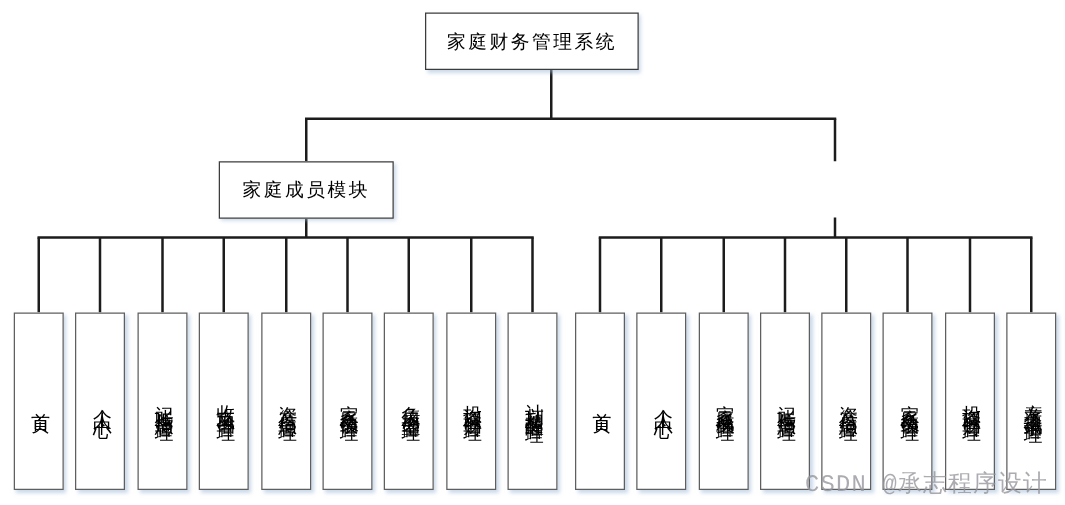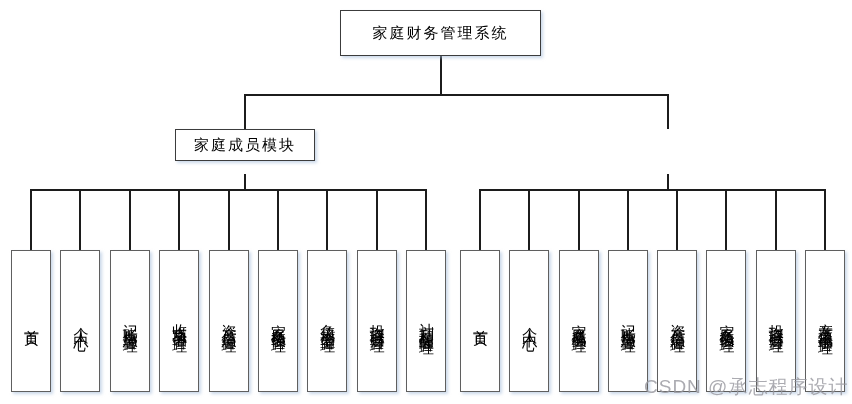--- a/index.html
+++ b/index.html
@@ -18,21 +18,21 @@
     border:1px solid var(--box_border,#3c3c3c);
     font-size:15px;letter-spacing:2px;text-align:center;
   }
   .leaf-node{
     border:1px solid var(--leaf_border,#5f5f5f);
     writing-mode:vertical-lr;text-orientation:upright;
     font-size:15px;letter-spacing:3px;line-height:1;
   }
   .watermark{
     position:absolute;left:644px;top:374px;z-index:9;
-    font-family:Liberation Sans, sans-serif;
+    font-family:Liberation Mono, monospace;
     font-size:19px;letter-spacing:1px;white-space:nowrap;
     color:var(--watermark,#97979e);opacity:.8;
   }
 </style>
 </head>
 <body>
 
 <div id="stage">
   <div class="watermark">CSDN @承志程序设计</div>
 <div class="line" style="left: 439.5px; top: 56px; width: 2px; height: 39px;"></div>
@@ -53,22 +53,22 @@
     <div class="line" style="left: 667px; top: 174px; width: 2px; height: 16px;"></div>
     <div class="line" style="left: 479px; top: 189px; width: 347px; height: 2px;"></div>
     <div class="line" style="left: 479px; top: 190px; width: 2px; height: 60px;"></div>
     <div class="line" style="left: 528.286px; top: 190px; width: 2px; height: 60px;"></div>
     <div class="line" style="left: 577.571px; top: 190px; width: 2px; height: 60px;"></div>
     <div class="line" style="left: 626.857px; top: 190px; width: 2px; height: 60px;"></div>
     <div class="line" style="left: 676.143px; top: 190px; width: 2px; height: 60px;"></div>
     <div class="line" style="left: 725.429px; top: 190px; width: 2px; height: 60px;"></div>
     <div class="line" style="left: 774.714px; top: 190px; width: 2px; height: 60px;"></div>
     <div class="line" style="left: 824px; top: 190px; width: 2px; height: 60px;"></div>
-    <div class="node root-node" style="left: 340px; top: 10px; width: 201px; height: 46px;">家庭财务管理系统</div>
-    <div class="node branch-node" style="left: 175px; top: 129px; width: 140px; height: 32px;">家庭成员模块</div>
+    <div class="node root-node" style="left: 340px; top: 10px; width: 171px; height: 46px;">家庭财务管理系统</div>
+    <div class="node branch-node" style="left: 175px; top: 129px; width: 140px; height: 46px;">家庭成员模块</div>
     <div class="node leaf-node" style="left: 11px; top: 250px; width: 40px; height: 142px;">首页</div>
     <div class="node leaf-node" style="left: 60.375px; top: 250px; width: 40px; height: 142px;">个人中心</div>
     <div class="node leaf-node" style="left: 109.75px; top: 250px; width: 40px; height: 142px;">记账信息管理</div>
     <div class="node leaf-node" style="left: 159.125px; top: 250px; width: 40px; height: 142px;">收支项目管理</div>
     <div class="node leaf-node" style="left: 208.5px; top: 250px; width: 40px; height: 142px;">资产信息管理</div>
     <div class="node leaf-node" style="left: 257.875px; top: 250px; width: 40px; height: 142px;">家庭负债管理</div>
     <div class="node leaf-node" style="left: 307.25px; top: 250px; width: 40px; height: 142px;">负债类型管理</div>
     <div class="node leaf-node" style="left: 356.625px; top: 250px; width: 40px; height: 142px;">投资理财管理</div>
     <div class="node leaf-node" style="left: 406px; top: 250px; width: 40px; height: 142px;">计划和提醒管理</div>
     <div class="node leaf-node" style="left: 460px; top: 250px; width: 40px; height: 142px;">首页</div>

